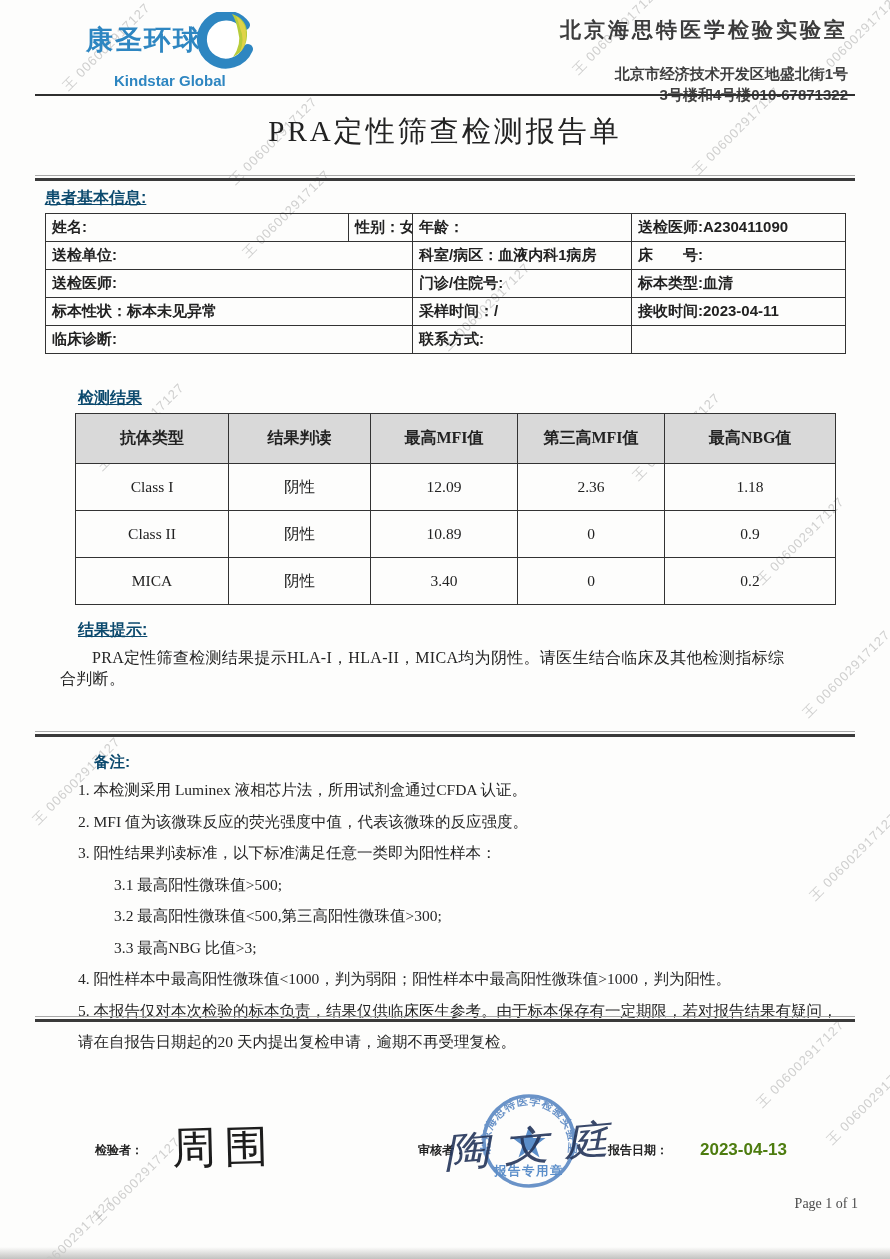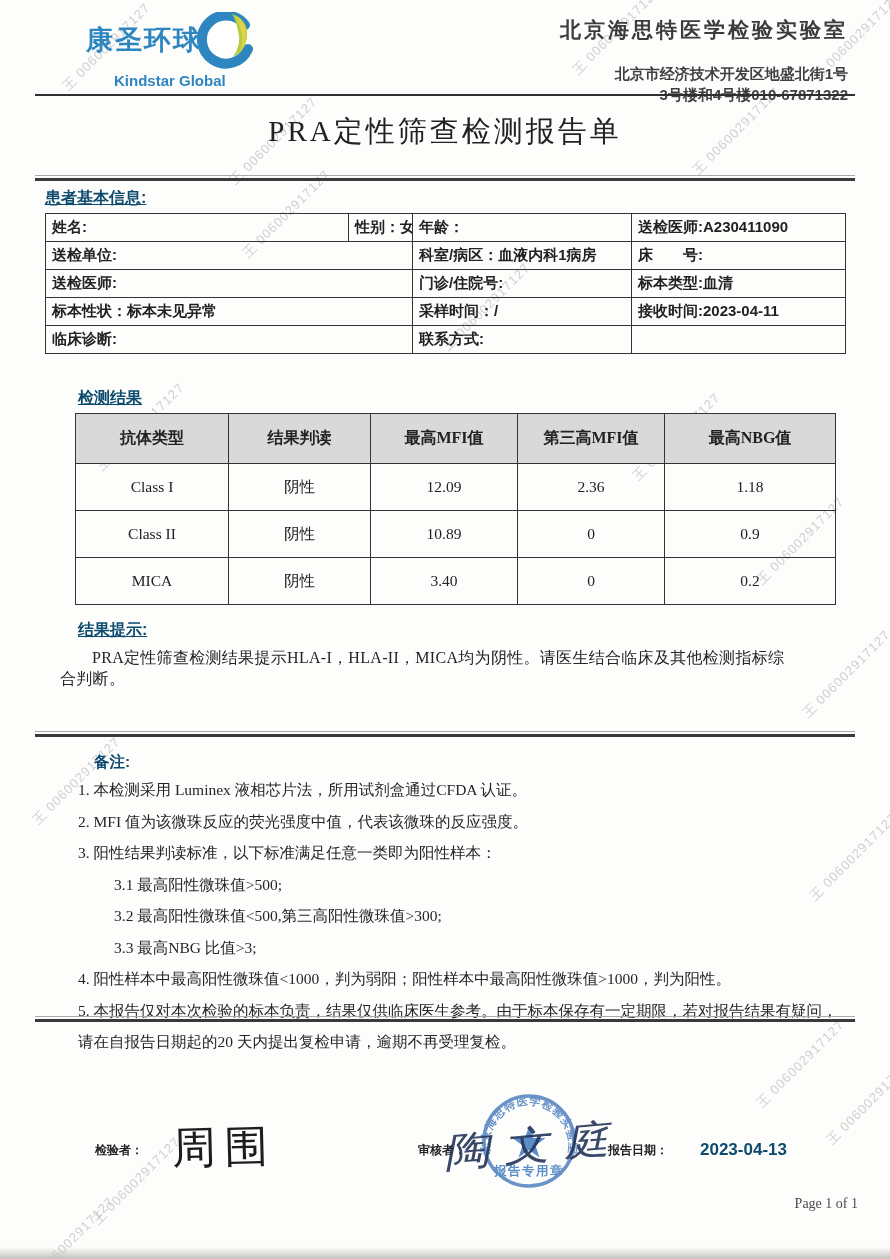--- a/index.html
+++ b/index.html
@@ -49,21 +49,21 @@
   .notes-list .indent{padding-left:36px;}
 
   
   .f-label{position:absolute;font-size:12px;font-weight:700;color:#222;}
   .sig-inspector{position:absolute;left:172px;top:1118px;font-family:"DejaVu Serif",serif;
                  font-size:44px;color:#1d1d1d;letter-spacing:8px;transform:rotate(-1.5deg);}
   .stamp{position:absolute;left:478px;top:1090px;}
   .sig-reviewer{position:absolute;left:455px;top:1118px;font-family:"DejaVu Serif",serif;font-style:italic;
                 font-size:40px;color:#24355a;letter-spacing:12px;transform:rotate(-5deg) scaleX(1.15);
                 opacity:0.9;}
-  .report-date{position:absolute;left:700px;top:1140px;font-size:17px;font-weight:700;color:#0c4a6e;}
+  .report-date{position:absolute;left:700px;top:1140px;font-size:17px;font-weight:700;color:#4d7c0f;}
   .page-num{position:absolute;right:32px;top:1196px;font-family:"Liberation Serif",serif;
             font-size:14px;color:#4c4c4c;}
   .bottom-edge{position:absolute;left:0;right:0;bottom:0;height:12px;
                background:linear-gradient(to bottom, rgba(195,195,195,0), #c2c2c0);}
 </style>
 </head>
 <body>
 
 <div class="page">
 

